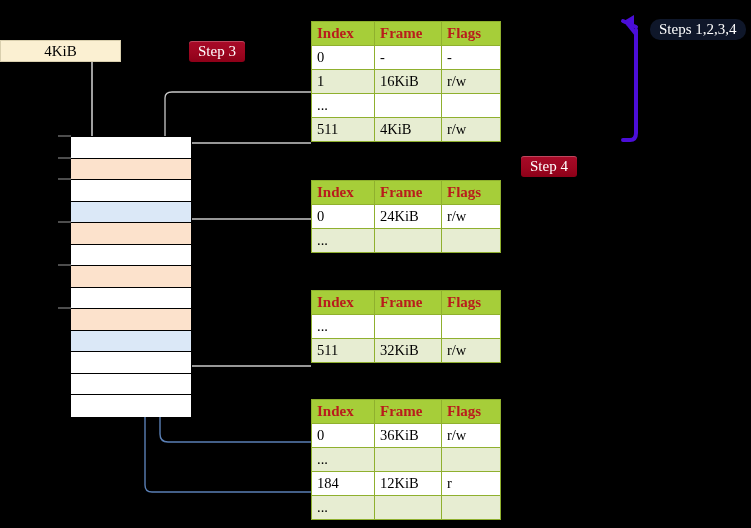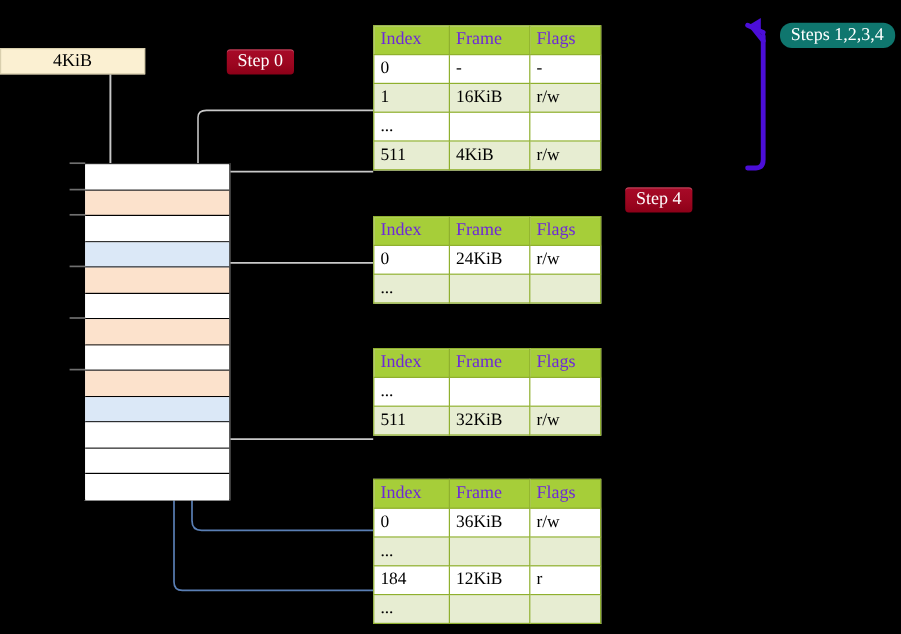--- a/index.html
+++ b/index.html
@@ -23,21 +23,21 @@
     border-radius:3px;
     line-height:16px;
     white-space:nowrap;
     letter-spacing:0px;
   }
   .badge.red{
     background:linear-gradient(180deg,#a80a28 0%,#9d0620 55%,#8d0018 100%);
     box-shadow:inset 0 1px 0 rgba(255,255,255,.25);
   }
   .badge.blue{
-    background:#0f766e;
+    background:#0f172a;
     border-radius:10px;
   }
 
   
   .kib-box{
     position:absolute;
     background:#fbf0d2;
     border:1px solid #d9cfae;
     color:#000;
     font-size:15px;
@@ -57,22 +57,22 @@
     border:1px solid #8fb02e;
     padding:2px 5px 3px 5px;
     height:18px;
     text-align:left;
     font-weight:normal;
     white-space:nowrap;
     vertical-align:middle;
   }
   .ptable th{
     background:#a6ce39;
-    color:#6d28d9;
-    font-weight:normal;
+    color:#b91c1c;
+    font-weight:bold;
     font-size:15px;
   }
   .ptable tr.alt td{background:#e7edd2;}
   .ptable tr.plain td{background:#ffffff;}
   .ptable td.hl{background:#fbfbb0;}
   .col-index{width:52px;}
   .col-frame{width:56px;}
   .col-flags{width:48px;}
 
   
@@ -134,21 +134,21 @@
     <g>
       <path d="M623,140 L630,140 Q636,140 636,133 L636,30" stroke="#4b0ed8" stroke-width="4" fill="none" stroke-linecap="round"></path>
       <path d="M636,34 L628,24" stroke="#4b0ed8" stroke-width="4" fill="none" stroke-linecap="round"></path>
       <path d="M634,27 L624,21 L634,15 Z" fill="#4b0ed8"></path>
       <path d="M636,27 L623,21" stroke="#4b0ed8" stroke-width="4" fill="none" stroke-linecap="round"></path>
     </g>
   </svg>
 
   <div class="kib-box" style="left:0px;top:40px;width:119px;height:20px;">4KiB</div>
 
-  <div class="badge red" style="left:189px;top:41px;">Step 0</div>
+  <div class="badge red" style="left:189px;top:41px;">Step 3</div>
 
 
   <div class="badge blue" style="left:650px;top:19px;">Steps 1,2,3,4</div>
 
   <div class="badge red" style="left:521px;top:156px;">Step 4</div>
 
   <div class="memcol" style="left:70px;top:136px;width:120px;height:279px;">
     <div class="memrow m-white" style="height:21.5px"></div>
     <div class="memrow m-peach" style="height:21.5px"></div>
     <div class="memrow m-white" style="height:21.5px"></div>

